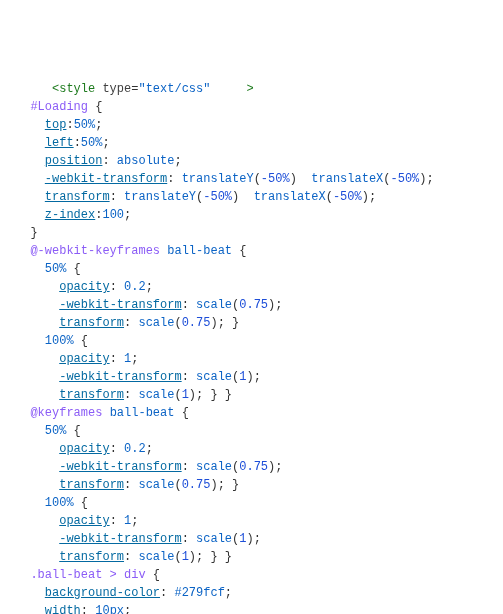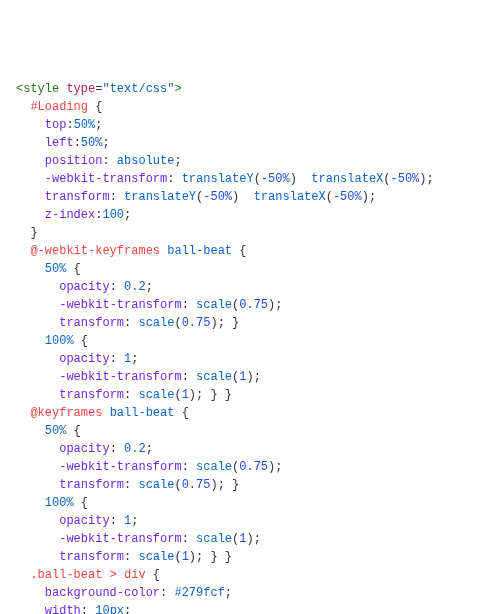--- a/index.html
+++ b/index.html
@@ -6,25 +6,25 @@
     margin: 0;
     padding: 8px 16px;
     background: #ffffff;
     font-family: Consolas, "Courier New", monospace;
     font-size: 12px;
     line-height: 1.5;
     color: #333;
     white-space: pre;
     position: relative;
   }
-  .tag    { color: #1e7b1e; }
-  .attr   { color: #be185d; }
+  .tag    { color: #1e7b1e; margin-left: 36px; }
+  .attr   { color: #404040; }
   .string { color: #0b63c5; }
-  .sel    { color: #ef4444; }
-  .prop   { color: #6d28d9; }
+  .sel    { color: #8b5cf6; }
+  .prop   { color: #0369a1; text-decoration: underline; }
   .val    { color: #0b63c5; }
   .pct    { color: #0b63c5; }
   .num    { color: #1d4ed8; }
   .punct  { color: #333333; }
   .line   { display: block; }
 </style>
 </head>
 <body>
 
 

